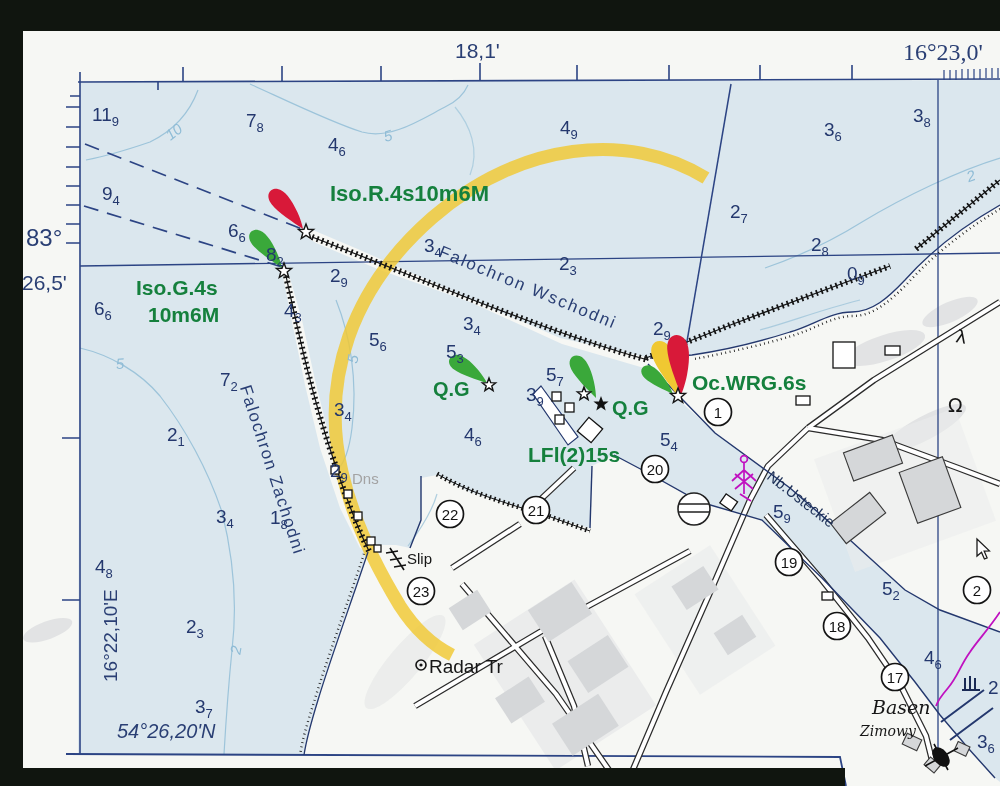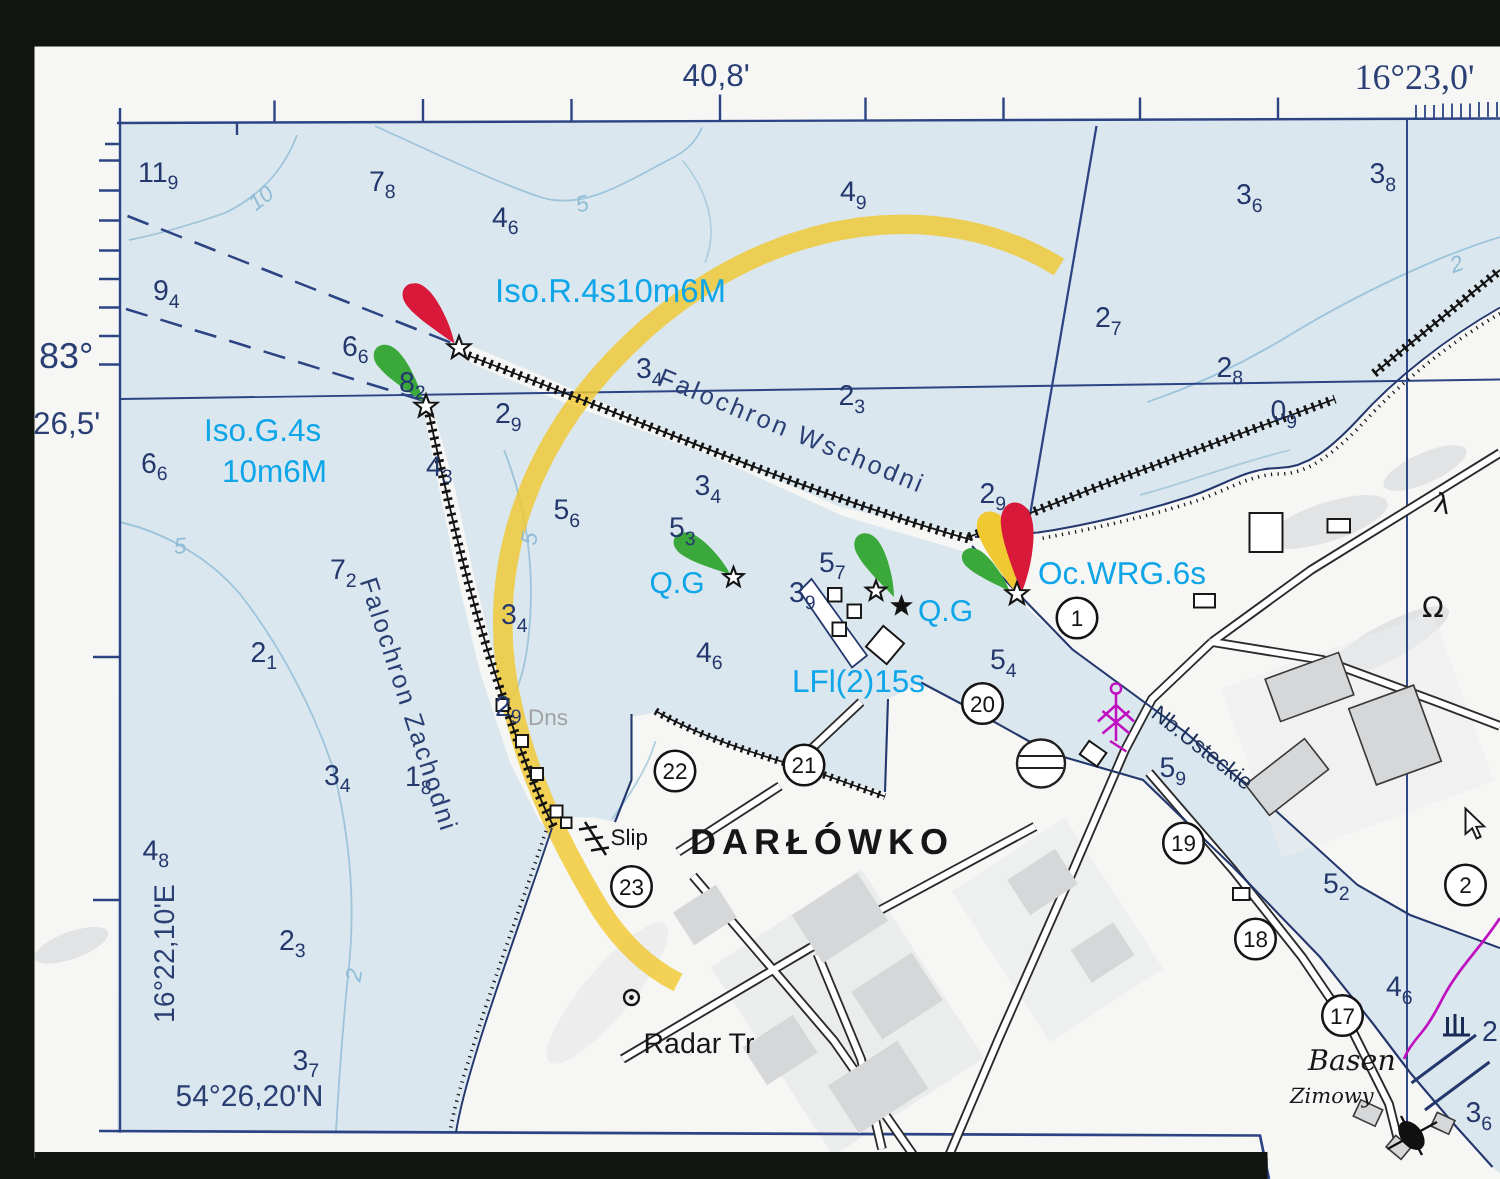--- a/index.html
+++ b/index.html
@@ -2,21 +2,21 @@
 <html><head>
 <meta charset="utf-8">
 <style>
   html,body{margin:0;padding:0;background:#0a0f0a;}
   #stage{position:relative;width:1000px;height:786px;overflow:hidden;
          font-family:"Liberation Sans",sans-serif;background:#0d120c;}
   #stage svg{position:absolute;left:0;top:0;}
   .ov{position:absolute;white-space:nowrap;line-height:1;}
   .navy{color:#24386e;}
   .ink{color:#161616;}
-  .lightlbl{color:#0ea5e9;font-weight:normal;}
+  .lightlbl{color:#15803d;font-weight:bold;}
   .axis{color:#2a3f74;}
   .snd{fill:#24386e;font-family:"Liberation Sans",sans-serif;}
   .cl{fill:#8fbcd6;font-style:italic;font-family:"Liberation Sans",sans-serif;}
   .berth{fill:#141414;font-family:"Liberation Sans",sans-serif;}
 </style>
 </head>
 <body>
 
 <div id="stage">
 <svg width="1000" height="786" viewBox="0 0 1000 786">
@@ -303,38 +303,37 @@
     <rect x="980" y="0" width="20" height="18"></rect>
   </g>
 
   <g transform="translate(977,539)">
     <polygon points="0,0 0,17 4.5,13.2 7.4,20 10.1,18.8 7.2,12.2 12.4,11.9" fill="#fdfdfd" stroke="#1a1a1a" stroke-width="1.3"></polygon>
   </g>
 </svg>
 
 <div class="ov axis" style="left:26px;top:226px;font-size:24px;">83°</div>
 <div class="ov axis" style="left:22px;top:272px;font-size:21px;">26,5'</div>
-<div class="ov axis" style="left:455px;top:40px;font-size:21px;">40,8'</div>
+<div class="ov axis" style="left:455px;top:40px;font-size:21px;">18,1'</div>
 <div class="ov axis" style="left:903px;top:40px;font-size:24px;font-family:Liberation Serif, serif;">16°23,0'</div>
 <div class="ov axis" style="left:101px;top:682px;font-size:19px;transform:rotate(-90deg);transform-origin:0 0;">16°22,10'E</div>
-<div class="ov axis" style="left:117px;top:721px;font-size:20px;">54°26,20'N</div>
+<div class="ov axis" style="left:117px;top:721px;font-size:20px;font-style:italic;">54°26,20'N</div>
 
 <div class="ov lightlbl" style="left:330px;top:183px;font-size:22px;">Iso.R.4s10m6M</div>
 <div class="ov lightlbl" style="left:136px;top:277px;font-size:21px;">Iso.G.4s</div>
 <div class="ov lightlbl" style="left:148px;top:304px;font-size:21px;">10m6M</div>
 <div class="ov lightlbl" style="left:692px;top:372px;font-size:21px;">Oc.WRG.6s</div>
 <div class="ov lightlbl" style="left:433px;top:379px;font-size:20px;">Q.G</div>
 <div class="ov lightlbl" style="left:612px;top:398px;font-size:20px;">Q.G</div>
 <div class="ov lightlbl" style="left:528px;top:444px;font-size:21px;">LFl(2)15s</div>
 
-<div class="ov ink" style="left:460px;top:550px;font-size:24px;font-weight:600;letter-spacing:4px;">DARŁÓWKO</div>
 <div class="ov navy" style="left:443px;top:243px;font-size:17px;letter-spacing:2px;transform:rotate(22.5deg);transform-origin:0 0;color:#2a3f74;">Falochron Wschodni</div>
 <div class="ov navy" style="left:253px;top:383px;font-size:17px;letter-spacing:1.5px;transform:rotate(72deg);transform-origin:0 0;color:#2a3f74;">Falochron Zachodni</div>
 <div class="ov" style="left:352px;top:471px;font-size:15px;color:#a3a3a3;">Dns</div>
 <div class="ov ink" style="left:407px;top:551px;font-size:15px;">Slip</div>
-<div class="ov ink" style="left:429px;top:657px;font-size:19px;margin-top:30px;">Radar Tr</div>
+<div class="ov ink" style="left:429px;top:657px;font-size:19px;">Radar Tr</div>
 <div class="ov" style="left:774px;top:468px;font-size:15px;color:#1c2f56;transform:rotate(38deg);transform-origin:0 0;">Nb.Usteckie</div>
 <div class="ov ink" style="left:872px;top:698px;font-size:19px;font-family:'DejaVu Serif',serif;font-style:italic;text-align:right;">Basen</div>
 <div class="ov ink" style="left:860px;top:724px;font-size:14px;font-family:'DejaVu Serif',serif;font-style:italic;">Zimowy</div>
 <div class="ov ink" style="left:948px;top:396px;font-size:19px;font-family:'DejaVu Sans',sans-serif;">Ω</div>
 <div class="ov ink" style="left:956px;top:328px;font-size:18px;font-family:'DejaVu Sans',sans-serif;transform:rotate(10deg);">λ</div>
 
 </div>
 
 </body></html>

